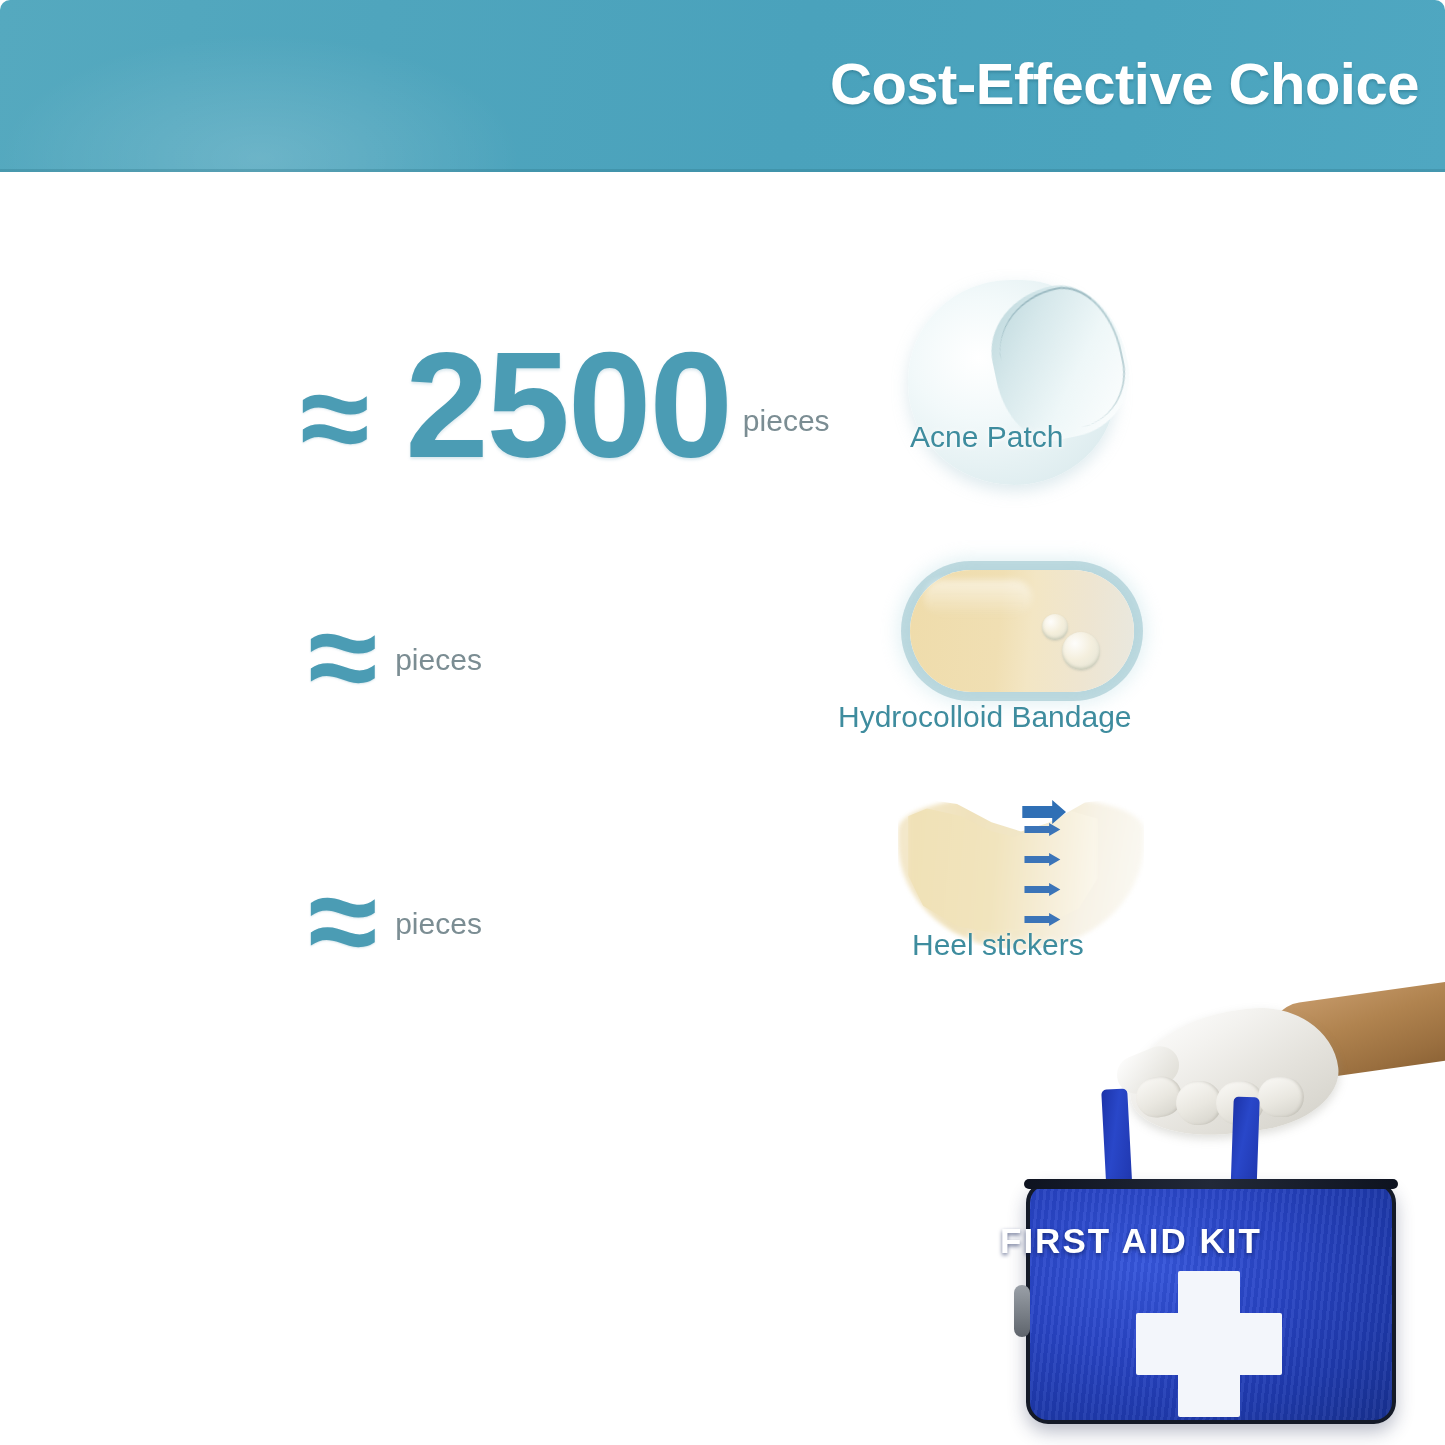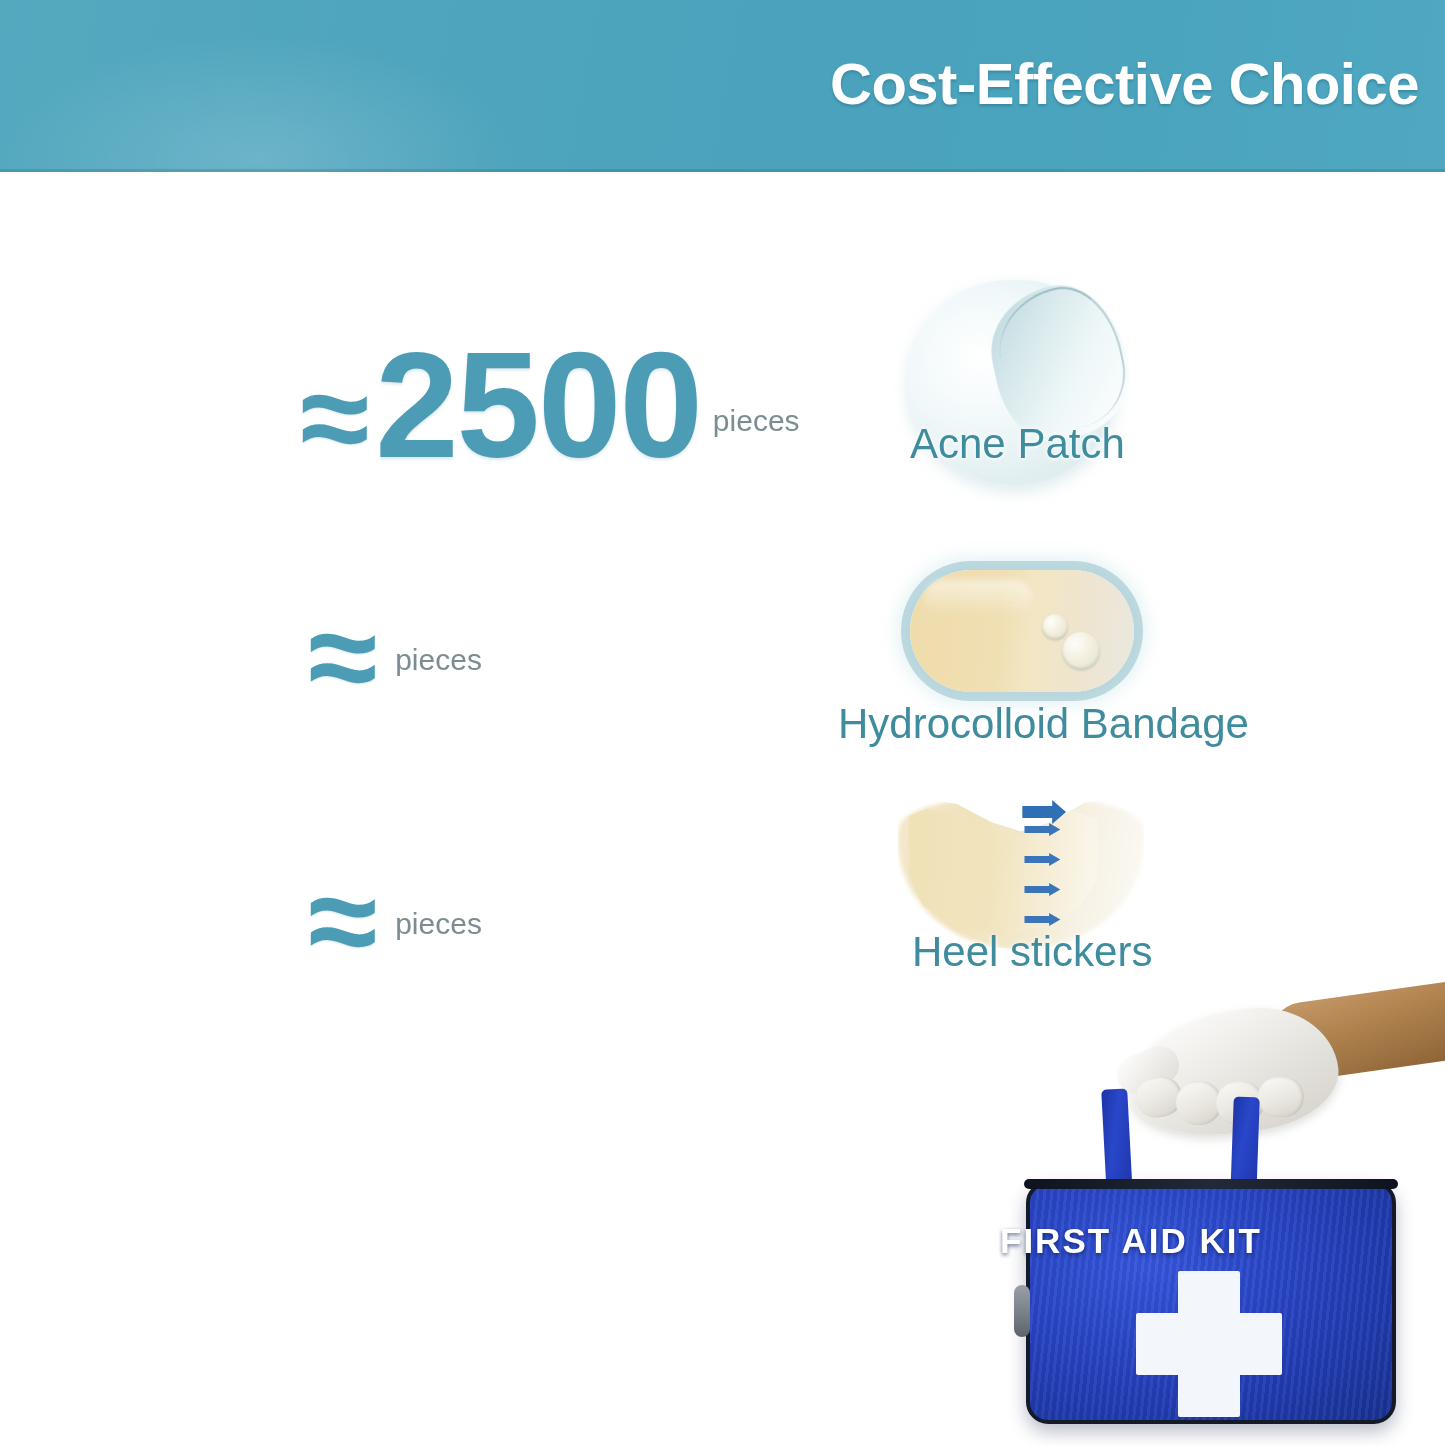--- a/index.html
+++ b/index.html
@@ -9,20 +9,21 @@
   }
   body {
     font-family: "Liberation Sans", sans-serif;
   }
   .page {
     position: relative;
     width: 1445px;
     height: 1445px;
     background: #ffffff;
     overflow: hidden;
+    border-radius: 10px;
   }
 
   
   .header-banner {
     position: absolute;
     left: 0;
     top: 0;
     width: 1445px;
     height: 172px;
     background:
@@ -73,36 +74,37 @@
     top: 4px;
     text-shadow: 0 1px 2px rgba(120,170,190,0.30);
   }
   .stat-number {
     font-size: 150px;
     line-height: 1;
     font-weight: bold;
     color: #4b9cb4;
     letter-spacing: -2px;
     text-shadow: 0 2px 3px rgba(120,170,190,0.28);
+    margin-left: 30px;
   }
   .stat-unit {
     font-size: 30px;
     color: #7b8d93;
     margin-left: 12px;
     position: relative;
     top: -26px;
   }
 
   
   .product-block {
     position: absolute;
   }
   .product-label {
     position: absolute;
-    font-size: 42px;
+    font-size: 30px;
     color: #3e8c9e;
     white-space: nowrap;
     text-shadow: 0 1px 3px rgba(255,255,255,0.95), 0 0 6px rgba(255,255,255,0.9);
   }
 
   
   .acne-block { left: 898px; top: 10px; width: 260px; height: 230px; }
   .acne-disc {
     position: absolute;
     left: 10px; top: 12px;

